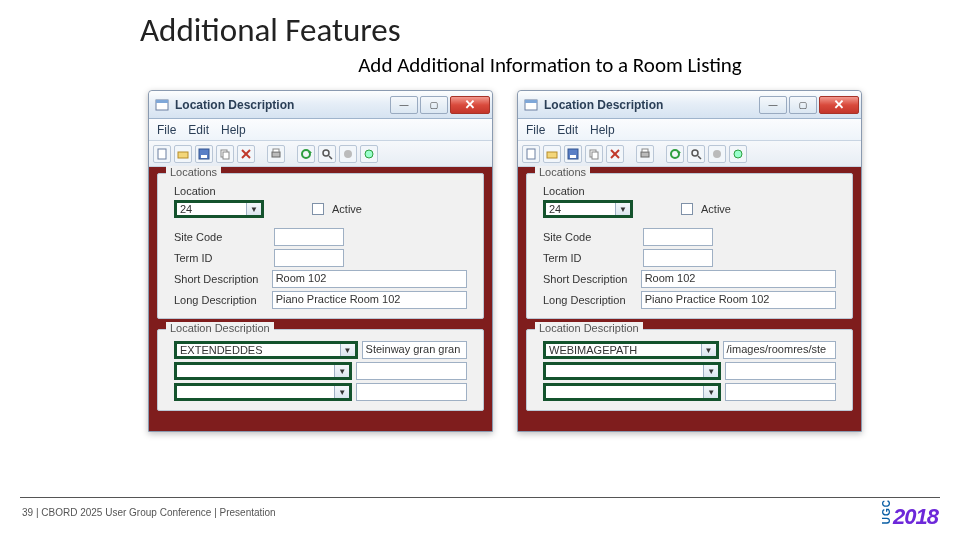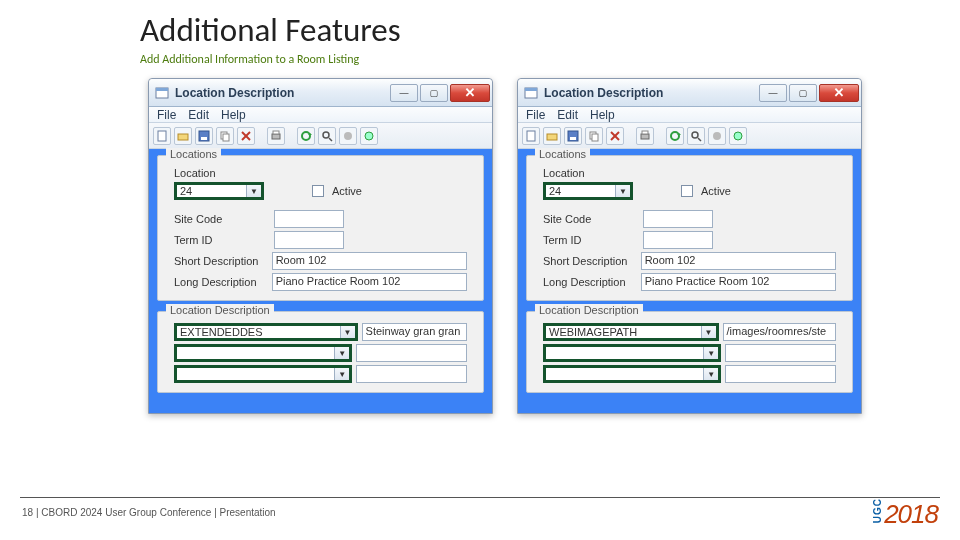--- a/index.html
+++ b/index.html
@@ -15,22 +15,23 @@
   .slide-title {
     font-family: "Calibri", "Segoe UI", sans-serif;
     font-size: 33px;
     color: #222;
     margin: 10px 0 0 0;
     font-weight: 400;
     padding-left: 140px;
   }
   .slide-subtitle {
     font-family: "Calibri", "Segoe UI", sans-serif;
-    font-size: 12px;
-    color: #4d7c0f;
+    font-size: 21px;
+    color: #000000;
+    text-align: center;
     margin: 2px 0 12px 0;
     padding-left: 140px;
   }
   .panels {
     display: flex;
     justify-content: center;
     gap: 24px;
     padding-left: 50px;
   }
   .win {
@@ -74,21 +75,21 @@
   }
   .wbtn.close {
     width: 40px;
     background: linear-gradient(#f29a8f,#d94a3c 50%,#c3352a);
     color: #fff;
     border-color: #a73328;
     font-size: 13px;
     font-weight: 700;
   }
   .menubar {
-    height: 16px;
+    height: 22px;
     background: linear-gradient(#fbfcfe,#eef4fa);
     border-bottom: 1px solid #c8d4e2;
     display: flex; align-items: center;
     gap: 12px;
     padding: 0 8px;
     font-size: 12px;
     color: #2b3f57;
   }
   .toolbar {
     height: 26px;
@@ -100,21 +101,21 @@
   }
   .tbtn {
     width: 18px; height: 18px;
     border: 1px solid #b9c6d6;
     background: #f2f6fa;
     border-radius: 2px;
     display: flex; align-items: center; justify-content: center;
   }
   .tsep { width: 6px; }
   .body-area {
-    background: #3b82f6;
+    background: #7f1d1d;
     padding: 6px 8px 10px 8px;
   }
   .groupbox {
     border: 1px solid #bcc7d4;
     border-radius: 2px;
     background: #f1f1f1;
     margin-bottom: 10px;
     padding: 8px 8px 6px 8px;
     position: relative;
   }
@@ -192,23 +193,23 @@
   .logo-ugc {
     font-size: 10px;
     color: #0b5fa5;
     letter-spacing: 1px;
     writing-mode: vertical-rl;
     transform: rotate(180deg);
     margin-right: 1px;
     font-weight: 700;
   }
   .logo-2018 {
-    font-size: 26px;
-    font-weight: 400;
-    color: #c2410c;
+    font-size: 22px;
+    font-weight: 700;
+    color: #6d28d9;
     letter-spacing: -1px;
     font-style: italic;
   }
 </style>
 </head>
 <body>
 
 <h1 class="slide-title">Additional Features</h1>
 <div class="slide-subtitle">Add Additional Information to a Room Listing</div>
 
@@ -493,18 +494,18 @@
           <div class="txtin" style="width:115px"></div>
         </div>
       </div>
     </div>
   </div>
 
 </div>
 
 <div class="footer-rule"></div>
 <div class="footer-text">
-  <span>18</span><span> |  </span><span>CBORD 2024 User Group Conference | Presentation</span>
+  <span>39</span><span> |  </span><span>CBORD 2025 User Group Conference | Presentation</span>
 </div>
 <div class="footer-logo">
   <span class="logo-ugc">UGC</span>
   <span class="logo-2018">2018</span>
 </div>
 
 </body></html>

